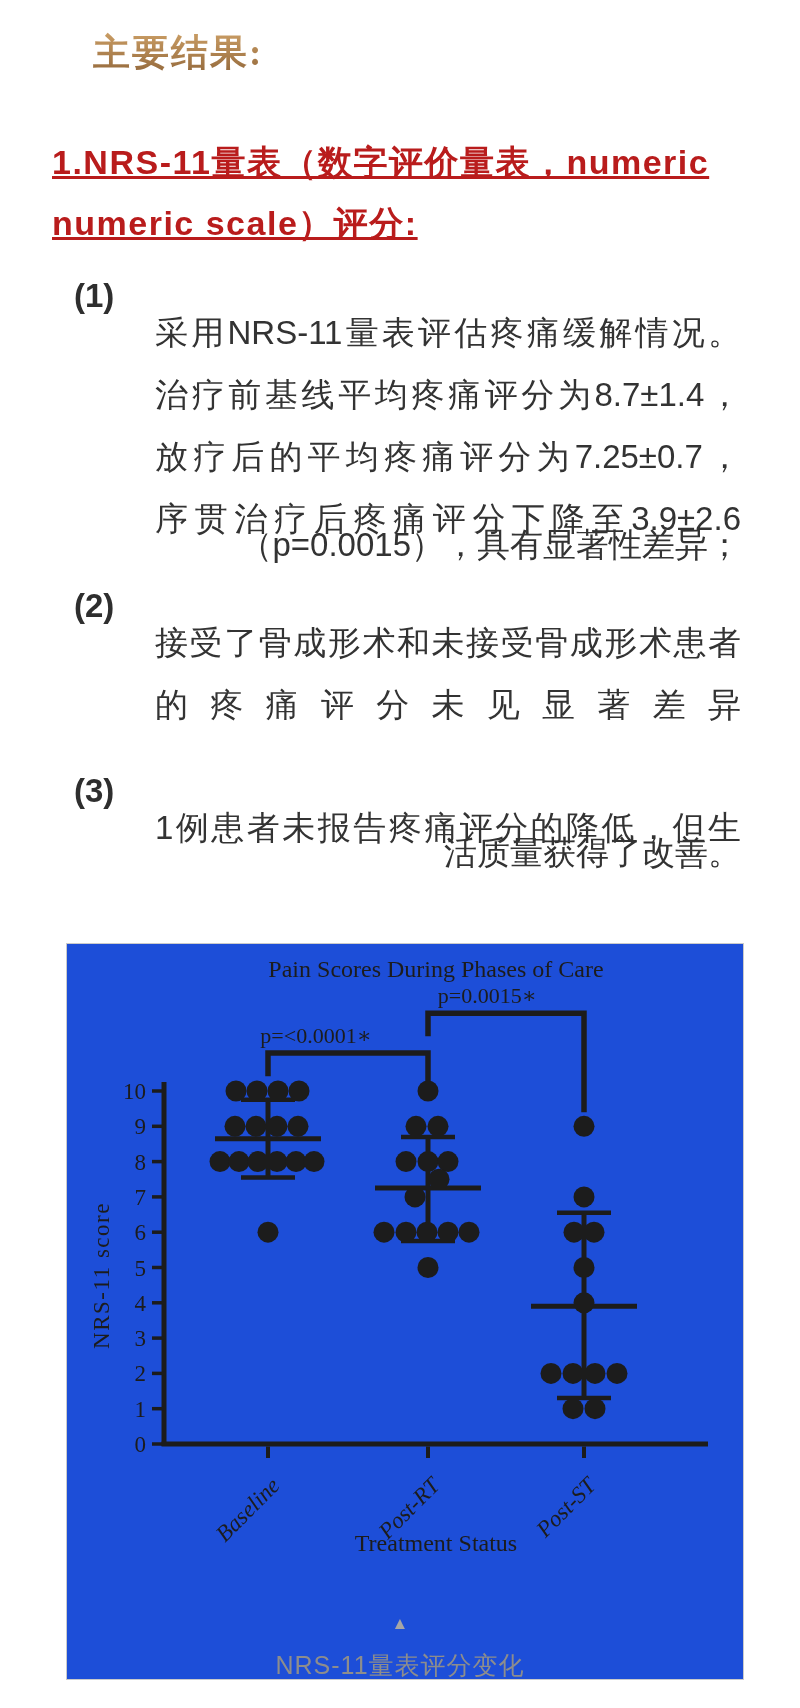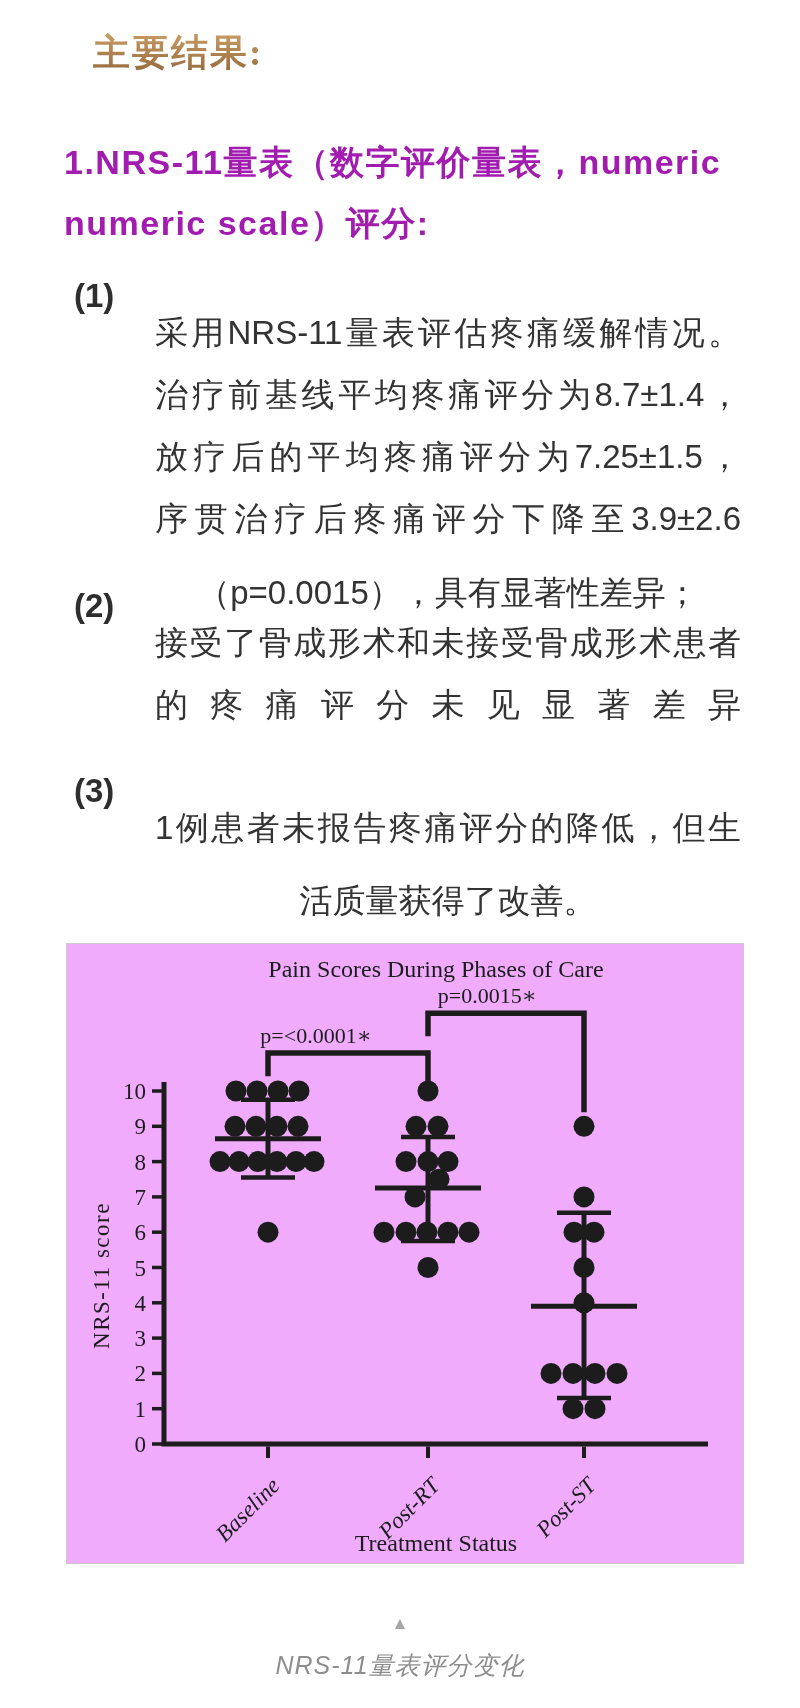--- a/index.html
+++ b/index.html
@@ -7,49 +7,49 @@
           font-family:"Liberation Sans",sans-serif;}
   .abs{position:absolute;}
 
   .main-title{left:52px;top:28px;font-family:"Liberation Serif","DejaVu Serif",serif;
               font-size:37px;font-weight:700;letter-spacing:2px;color:#b5854d;margin-left:41px;}
   @supports (-webkit-background-clip: text){
     .main-title{background:linear-gradient(180deg,#cfa268 0%,#8f6438 100%);
                 -webkit-background-clip:text;background-clip:text;-webkit-text-fill-color:transparent;}
   }
 
-  .section-heading{left:64px;font-size:34px;font-weight:700;color:#a21caf;letter-spacing:1.5px;white-space:nowrap;}
+  .section-heading{left:52px;font-size:34px;font-weight:700;color:#b91c1c;letter-spacing:1.5px;white-space:nowrap;text-decoration:underline;}
   .sh1{top:140px;}
   .sh2{top:201px;}
 
   .f-num{left:74px;width:70px;font-size:33px;font-weight:700;color:#2e2e2e;line-height:1.1;}
   .f-line{left:155px;width:586px;font-size:33px;color:#333333;line-height:1.15;white-space:normal;}
   .stretch{text-align:justify;text-align-last:justify;margin-top:36px;}
-  .natural{text-align:center;margin-top:48px;}
+  .natural{text-align:right;}
 
-  .chart-card{left:66px;top:943px;width:678px;height:621px;background:#f0abfc;
+  .chart-card{left:66px;top:943px;width:678px;height:737px;background:#1d4ed8;
               border:1px solid #cacaca;box-sizing:border-box;}
 
   .caption-arrow{left:0;right:0;top:1615px;text-align:center;font-size:17px;color:#a6a6a6;line-height:1;}
-  .figure-caption{left:0;right:0;top:1649px;text-align:center;font-size:25px;color:#8d8d8d;letter-spacing:1px;font-style:italic;}
+  .figure-caption{left:0;right:0;top:1649px;text-align:center;font-size:25px;color:#8d8d8d;letter-spacing:1px;}
 </style>
 </head>
 <body>
 
 <div class="canvas">
 
   <div class="abs main-title">主要结果:</div>
 
   <div class="abs section-heading sh1">1.NRS-11量表（数字评价量表，numeric</div>
   <div class="abs section-heading sh2">numeric scale）评分:</div>
 
   <div class="abs f-num" style="top:278px">(1)</div>
   <div class="abs f-line stretch" style="top:278px">采用NRS-11量表评估疼痛缓解情况。</div>
   <div class="abs f-line stretch" style="top:340px">治疗前基线平均疼痛评分为8.7±1.4，</div>
-  <div class="abs f-line stretch" style="top:402px">放疗后的平均疼痛评分为7.25±1.5，</div>
+  <div class="abs f-line stretch" style="top:402px">放疗后的平均疼痛评分为7.25±0.7，</div>
   <div class="abs f-line stretch" style="top:464px">序贯治疗后疼痛评分下降至3.9±2.6</div>
   <div class="abs f-line natural" style="top:526px">（p=0.0015），具有显著性差异；</div>
 
   <div class="abs f-num" style="top:588px">(2)</div>
   <div class="abs f-line stretch" style="top:650px">的疼痛评分未见显著差异</div>
   <div class="abs f-line stretch" style="top:588px">接受了骨成形术和未接受骨成形术患者</div>
 
   <div class="abs f-num" style="top:773px">(3)</div>
   <div class="abs f-line stretch" style="top:773px">1例患者未报告疼痛评分的降低，但生</div>
   <div class="abs f-line natural" style="top:834px">活质量获得了改善。</div>

